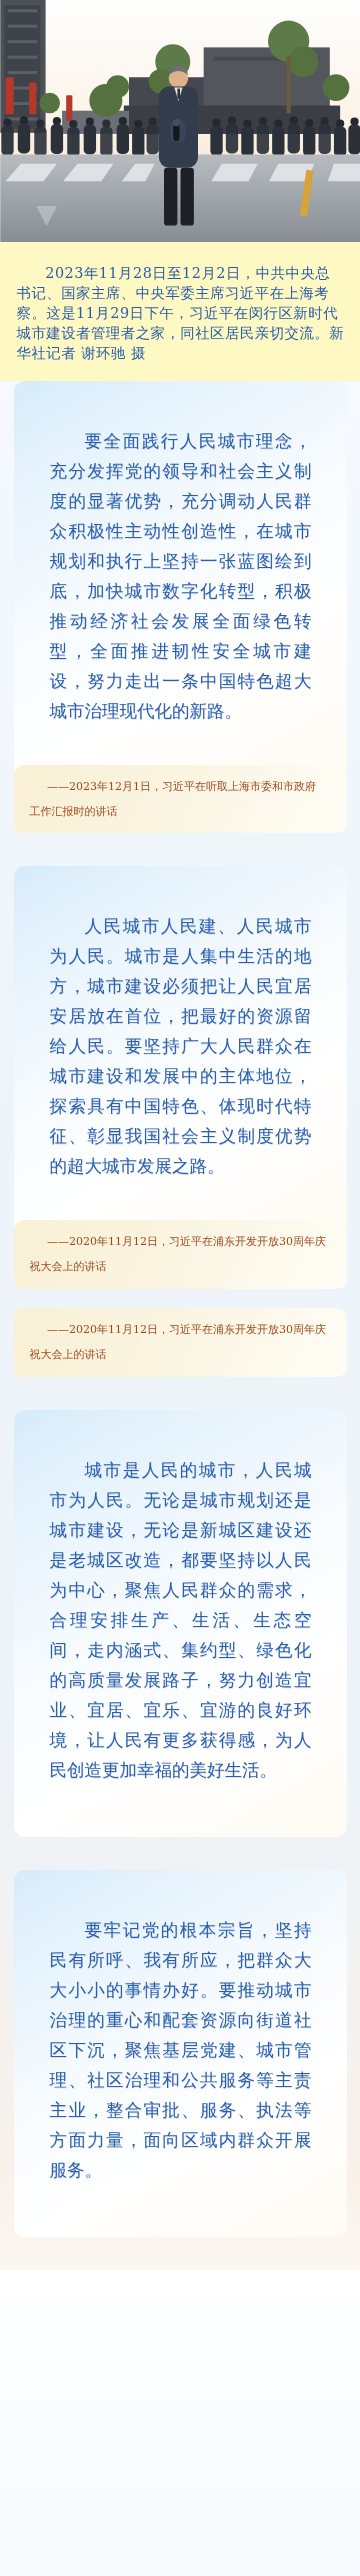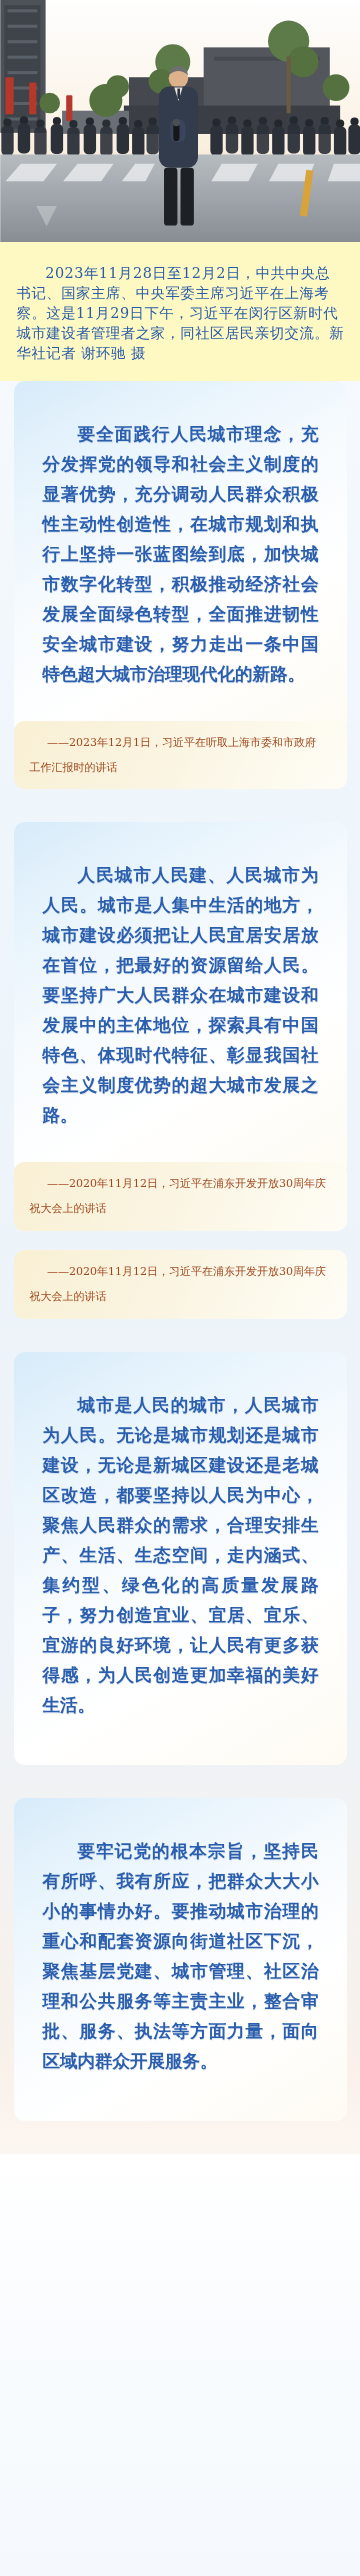--- a/index.html
+++ b/index.html
@@ -26,23 +26,23 @@
   }
 
   
   .section{margin:0 14px 33px 14px;position:relative;}
   .quote-card{
     border-radius:11.3px;
     background:linear-gradient(150deg,#d7ebfa 0%,#e6f3fc 18%,#f7fbfe 45%,#ffffff 68%,#fefbf3 100%);
     padding:30px 20.6px 37px 20.6px;
   }
   .quote-text{
-    margin:8px;
+    margin:15px;
     font-size:17.5px;
-    font-weight:bold;
+    font-weight:normal;
     color:#2b5fae;
     line-height:30px;
     text-indent:2em;
     text-align:justify;
     text-shadow:0.5px 1px 0.5px rgba(130,160,200,.25);
   }
   .attribution{
     position:relative;
     z-index:2;
     margin-top:-13.4px;

